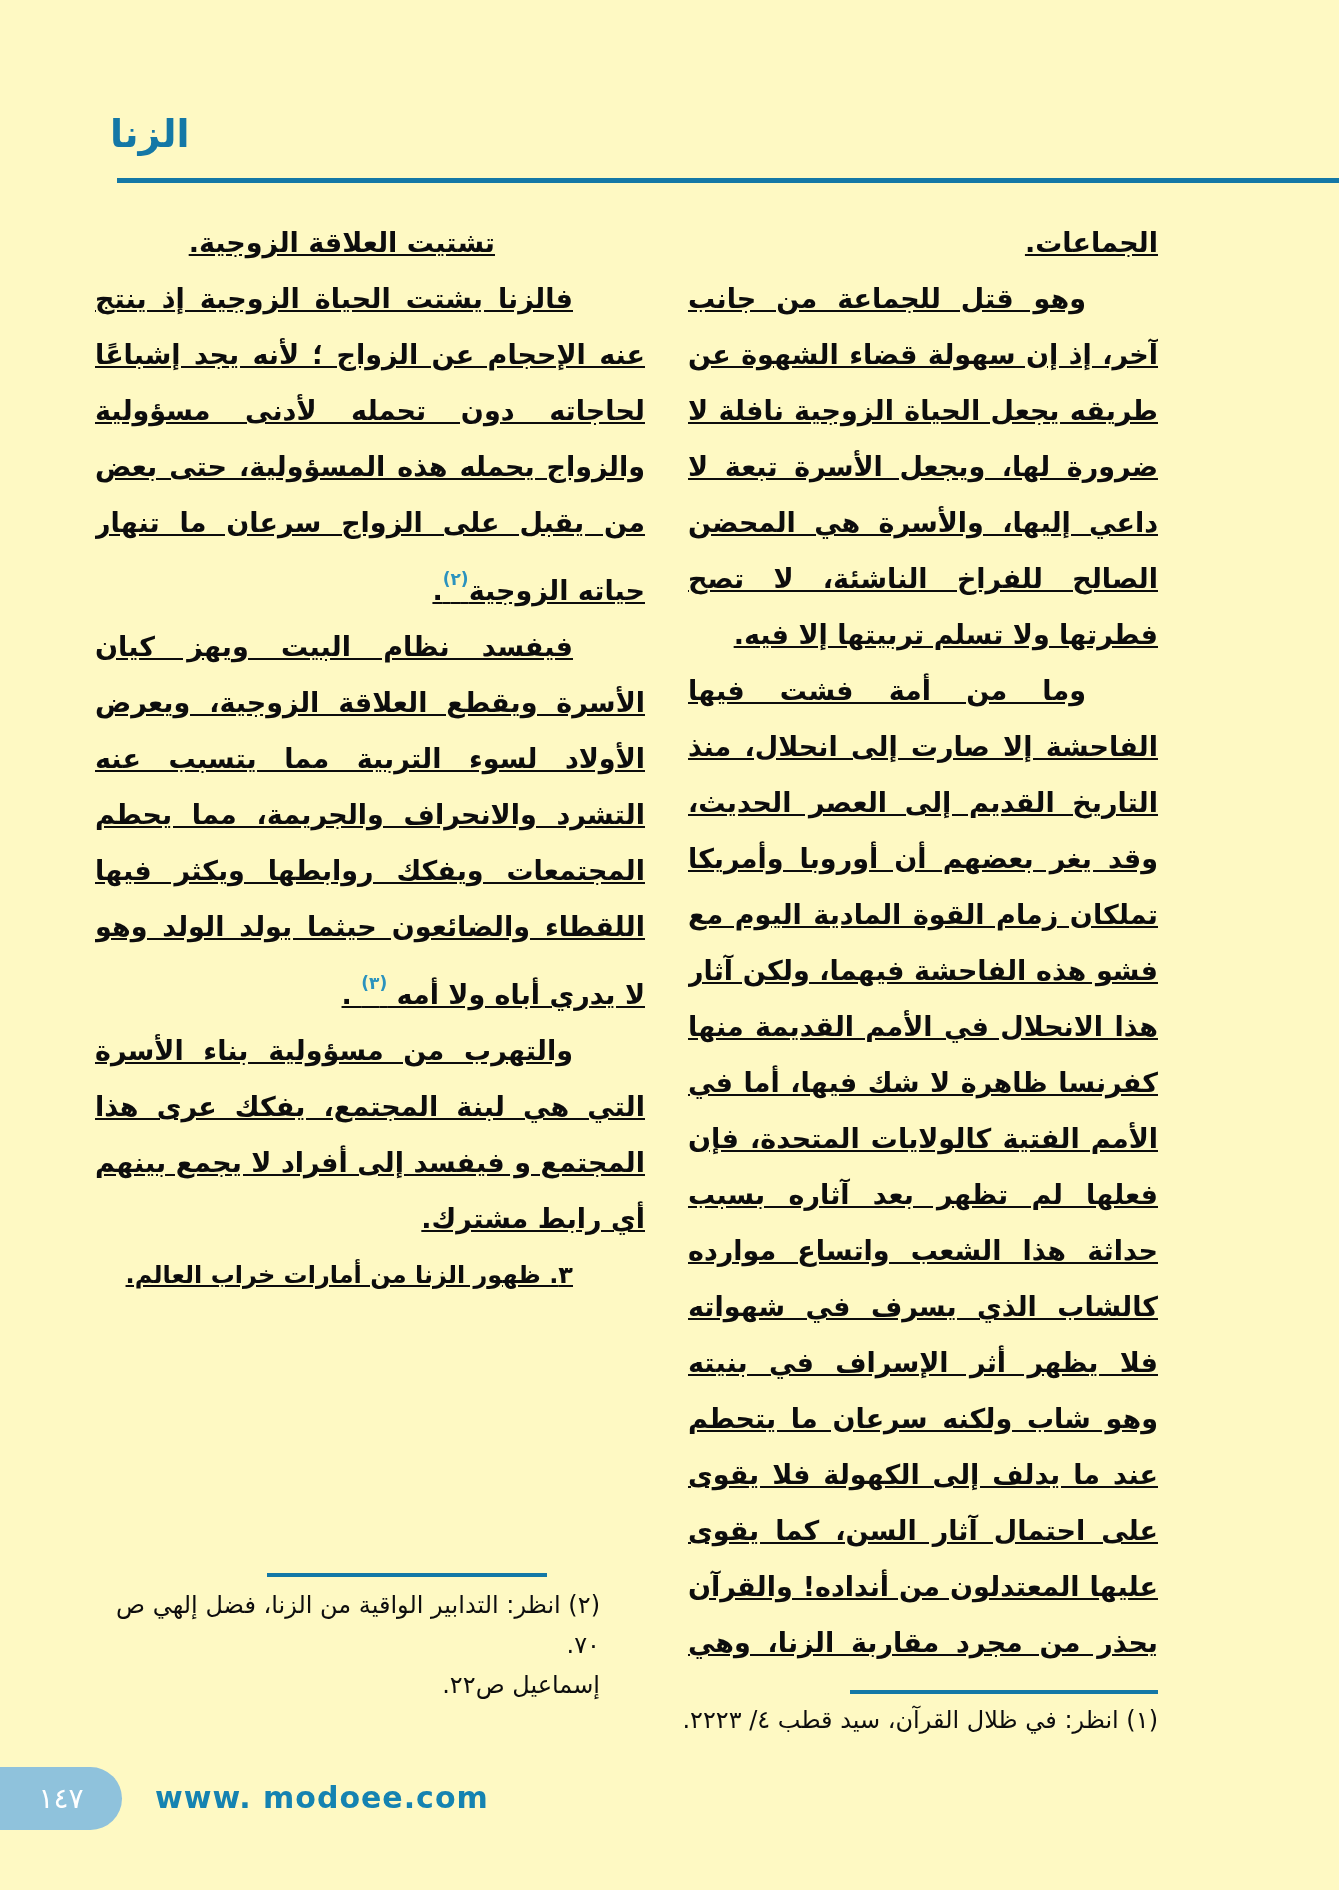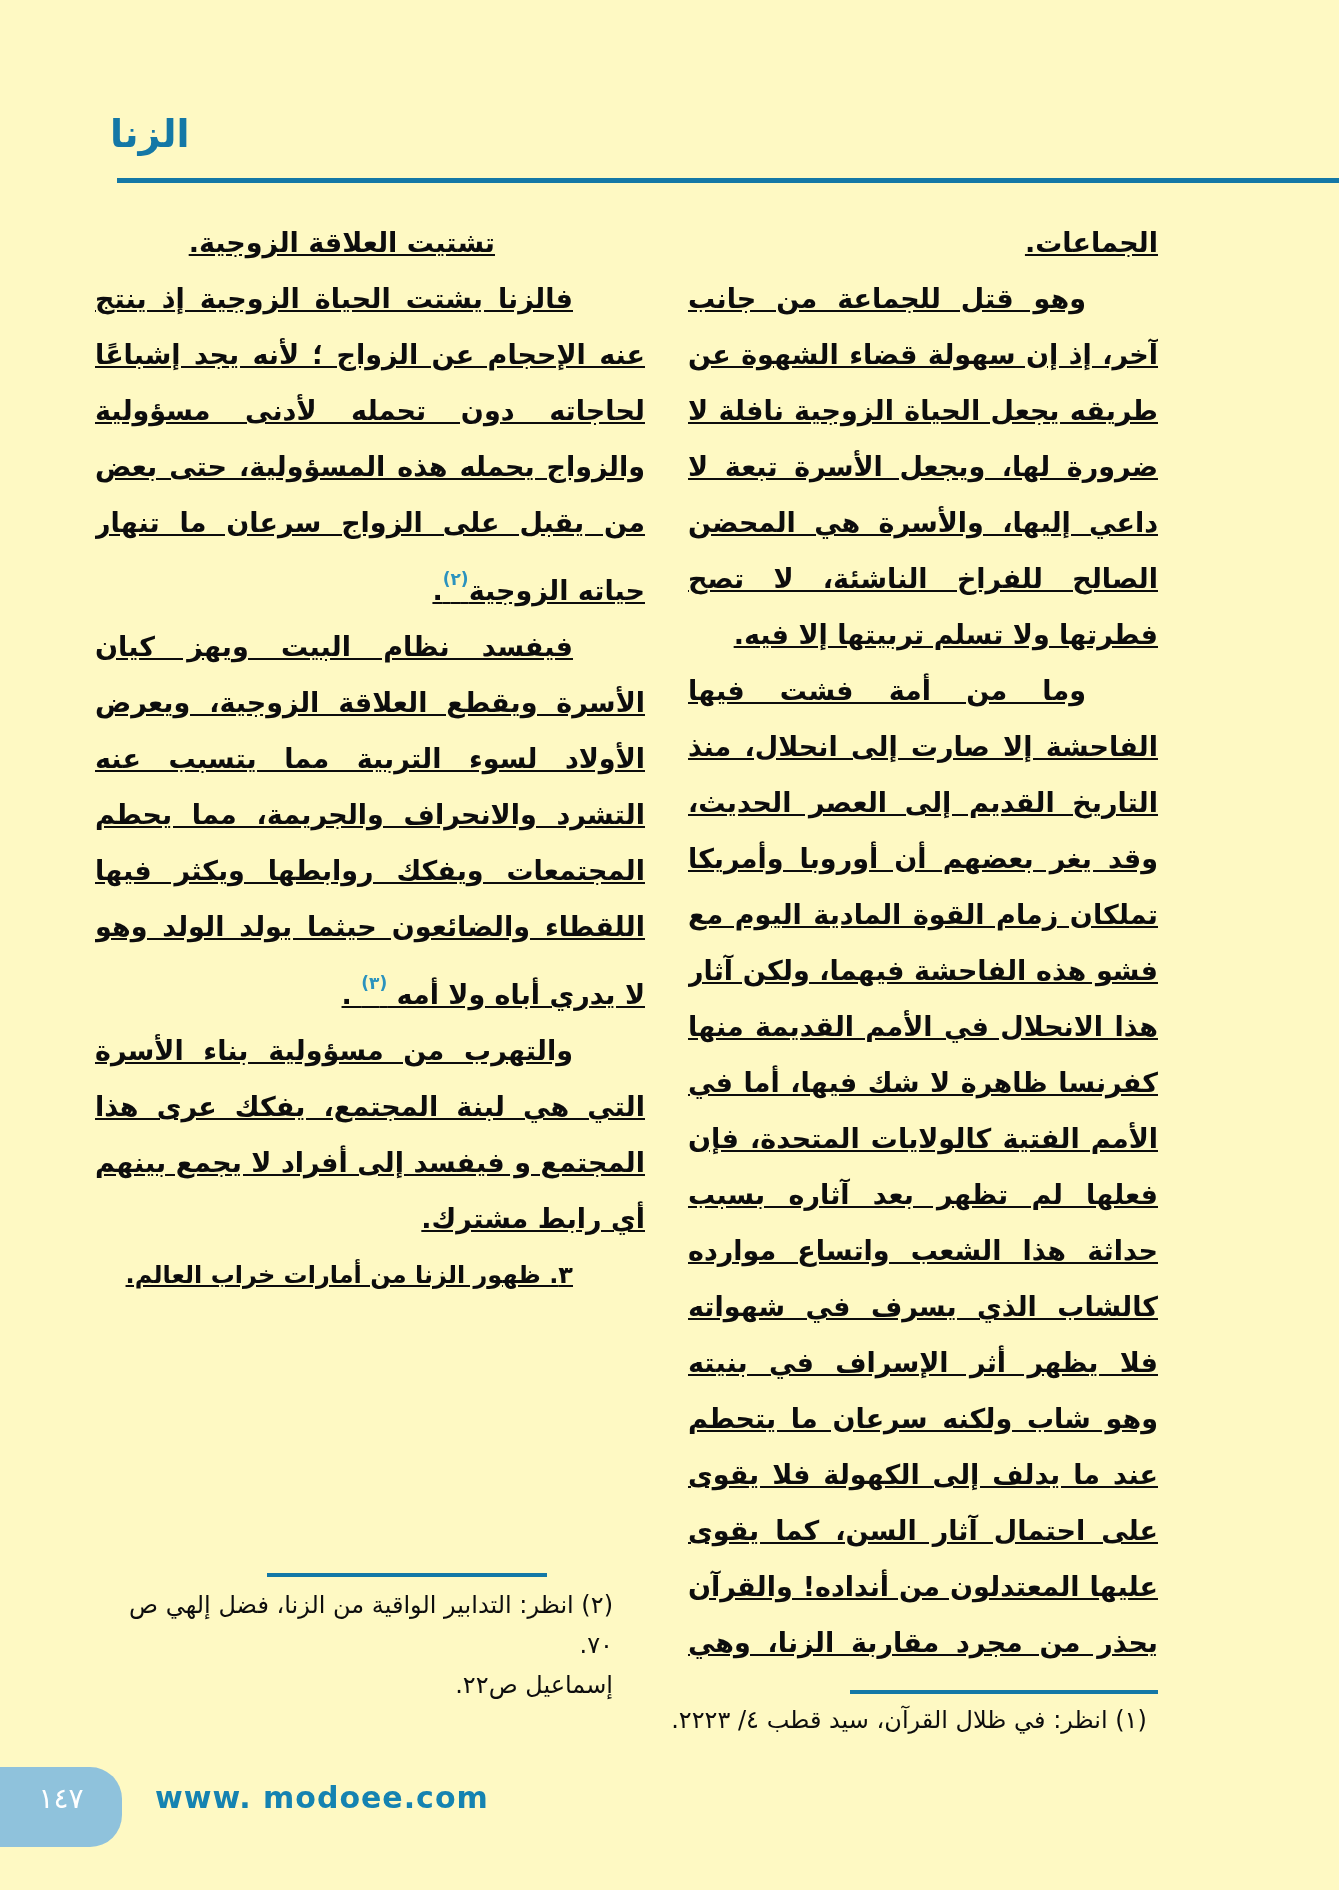--- a/index.html
+++ b/index.html
@@ -16,25 +16,25 @@
   .para{margin:0;padding:0;text-decoration:underline;}
   .para.indent{text-indent:72px;}
   .para.section{font-size:24px;}
   .fnref{color:#2B93BE;font-size:17px;vertical-align:15px;font-weight:bold;}
   .bseg{font-weight:900;text-shadow:0 0 0.6px currentColor;}
   .fn-sep{position:absolute;height:4px;}
   #fn-sep-right{left:850px;top:1690px;width:308px;}
   #fn-sep-left{left:267px;top:1573px;width:280px;}
   .fn-block{position:absolute;direction:rtl;font-size:24px;line-height:40px;
         font-weight:normal;text-align:right;}
-  #fn-right{left:660px;top:1700px;width:498px;text-align:center;}
-  #fn-left{left:108px;top:1585px;width:505px;}
+  #fn-right{left:660px;top:1700px;width:498px;}
+  #fn-left{left:95px;top:1585px;width:505px;}
   .fn-line{margin:0;}
   .fn-line.cont{text-align:right;padding-left:172px;}
-  #page-badge{position:absolute;left:0;top:1767px;width:122px;height:80px;
+  #page-badge{position:absolute;left:0;top:1767px;width:122px;height:63px;
         border-radius:0 32px 32px 0;background:#8FC2DC;color:#ffffff;
         font-size:28px;line-height:63px;text-align:center;letter-spacing:7px;direction:rtl;}
   #website-url{position:absolute;left:155px;top:1780px;font-size:30px;font-weight:bold;
         color:#1583B1;letter-spacing:1px;}
 </style>
 </head>
 <body>
 
 <div id="page">
 

